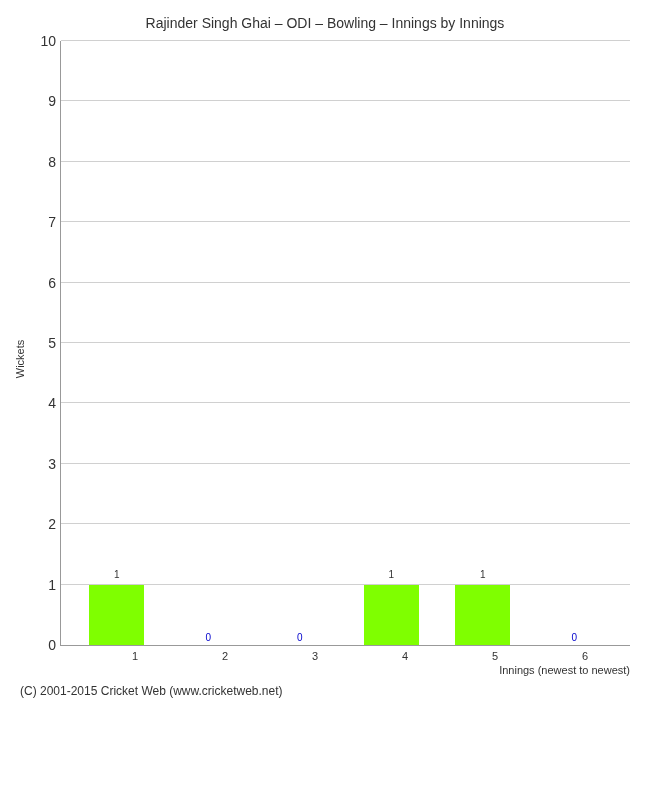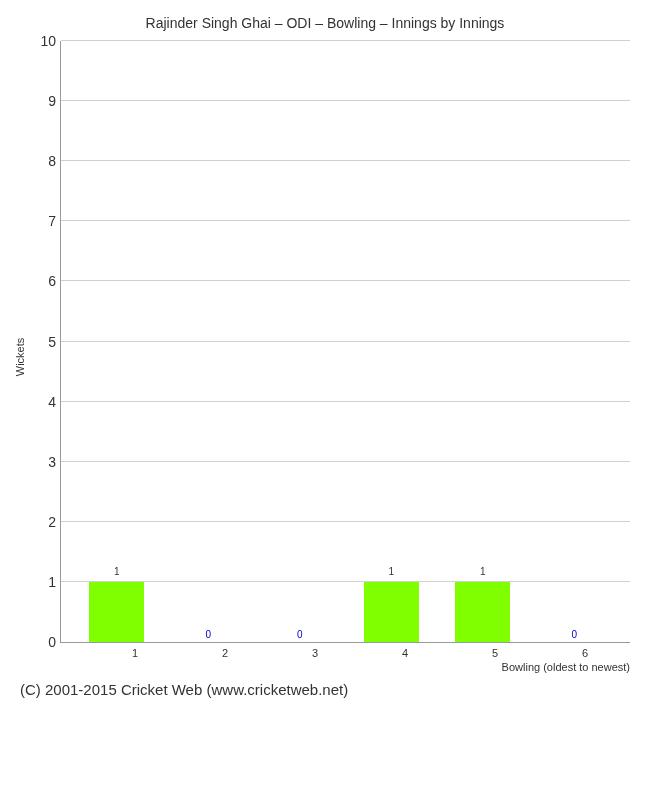--- a/index.html
+++ b/index.html
@@ -127,21 +127,21 @@
       margin-top: 4px;
     }
     .x-axis-title {
       text-align: right;
       font-size: 11px;
       color: #333;
       margin-right: 10px;
       margin-top: 2px;
     }
     .footer {
-      font-size: 15px;
+      font-size: 12px;
       color: #333;
       margin-top: 8px;
       text-align: left;
       width: 100%;
       padding-left: 10px;
     }
   </style>
 </head>
 <body>
 
@@ -206,18 +206,18 @@
           </div>
       </div>
       <div class="x-axis-container" id="xAxisContainer">
           <div class="x-tick">1</div>
           <div class="x-tick">2</div>
           <div class="x-tick">3</div>
           <div class="x-tick">4</div>
           <div class="x-tick">5</div>
           <div class="x-tick">6</div>
         </div>
-      <div class="x-axis-title">Bowling (oldest to newest)</div>
+      <div class="x-axis-title">Innings (newest to newest)</div>
     </div>
   </div>
 
   <div class="footer">(C) 2001-2015 Cricket Web (www.cricketweb.net)</div>
 </div>
 
 </body></html>

